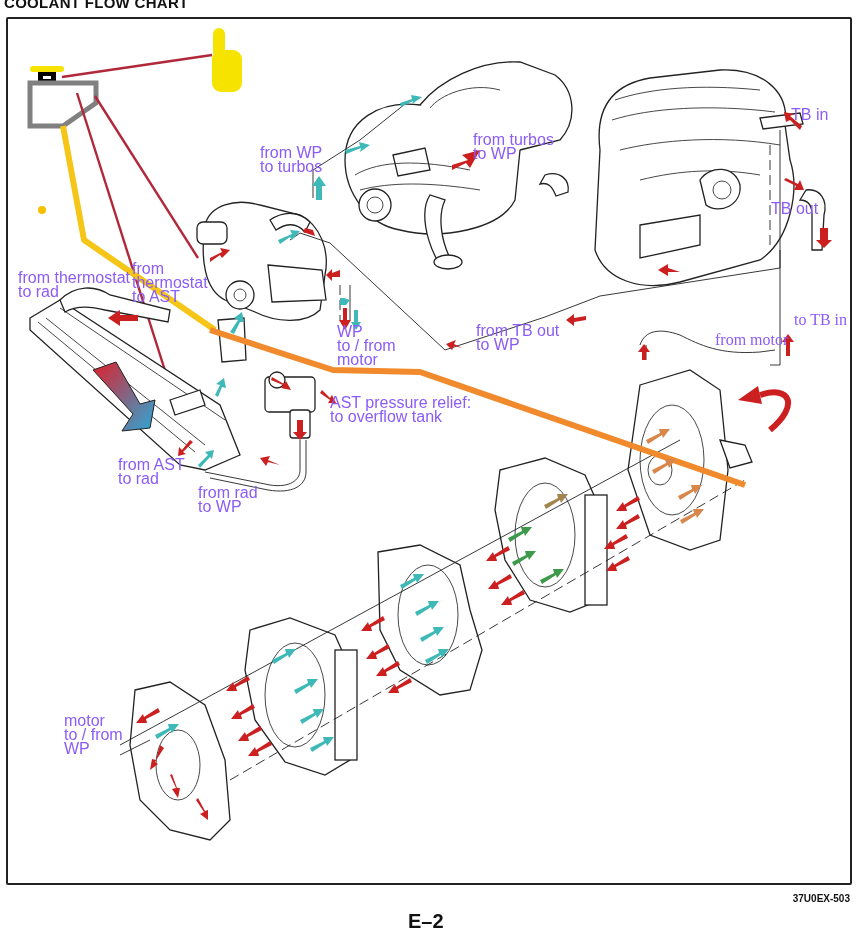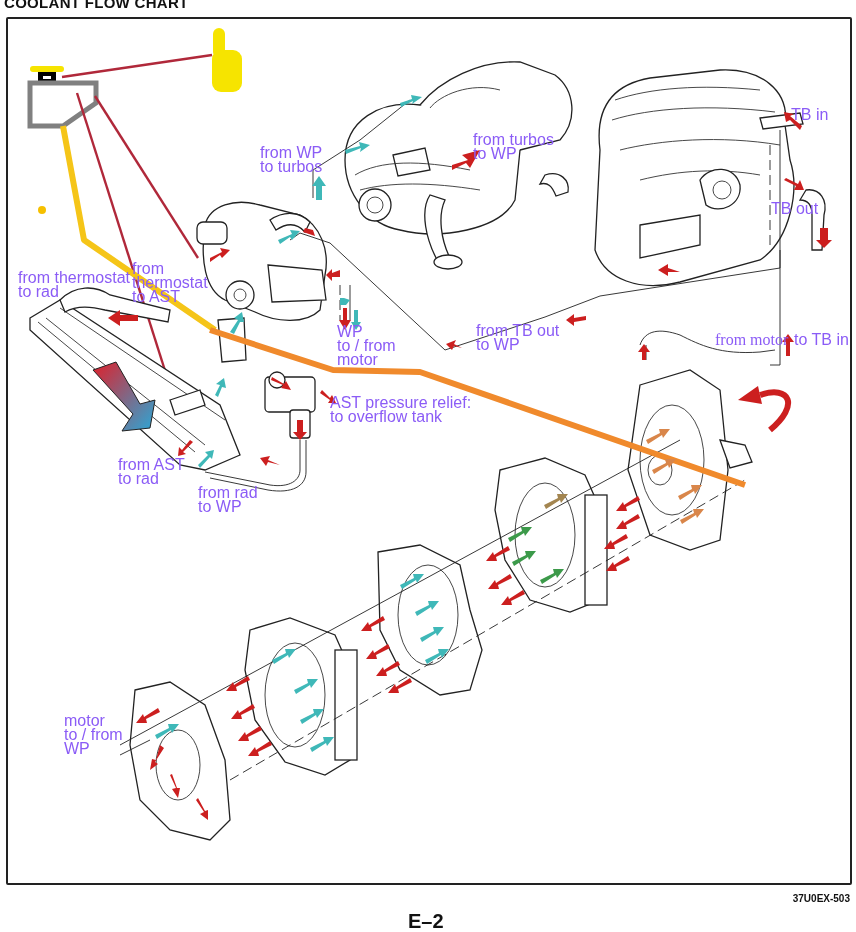--- a/index.html
+++ b/index.html
@@ -243,21 +243,21 @@
 thermostat
 to AST</div>
 <div class="lbl" style="left:18px; top:271px;">from thermostat
 to rad</div>
 <div class="lbl" style="left:337px; top:325px;">WP
 to / from
 motor</div>
 <div class="lbl" style="left:476px; top:324px;">from TB out
 to WP</div>
 <div class="lbl" style="left:715px; top:333px;font-family:Liberation Serif, serif;">from motor</div>
-<div class="lbl" style="left:794px; top:333px;">to TB in</div>
+<div class="lbl" style="left:794px; top:313px;font-family:Liberation Serif, serif;">to TB in</div>
 <div class="lbl" style="left:330px; top:396px;">AST pressure relief:
 to overflow tank</div>
 <div class="lbl" style="left:118px; top:458px;">from AST
 to rad</div>
 <div class="lbl" style="left:198px; top:486px;">from rad
 to WP</div>
 <div class="lbl" style="left:64px; top:714px;">motor
 to / from
 WP</div>
 

